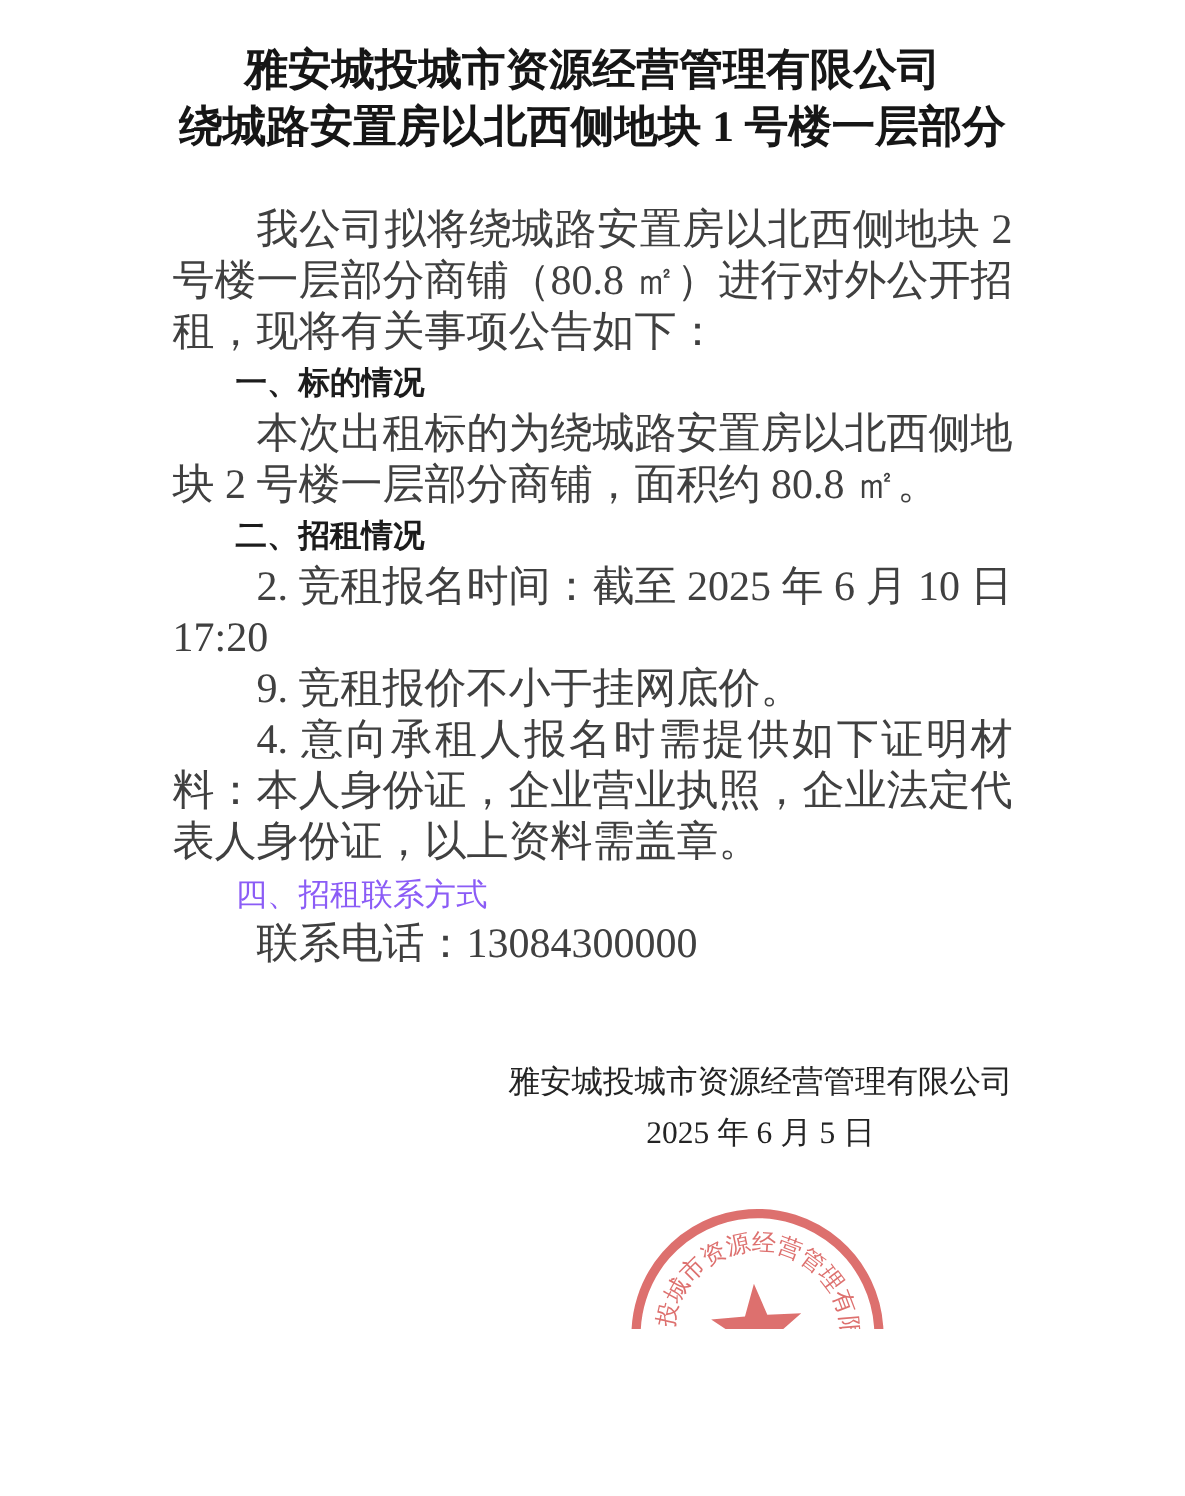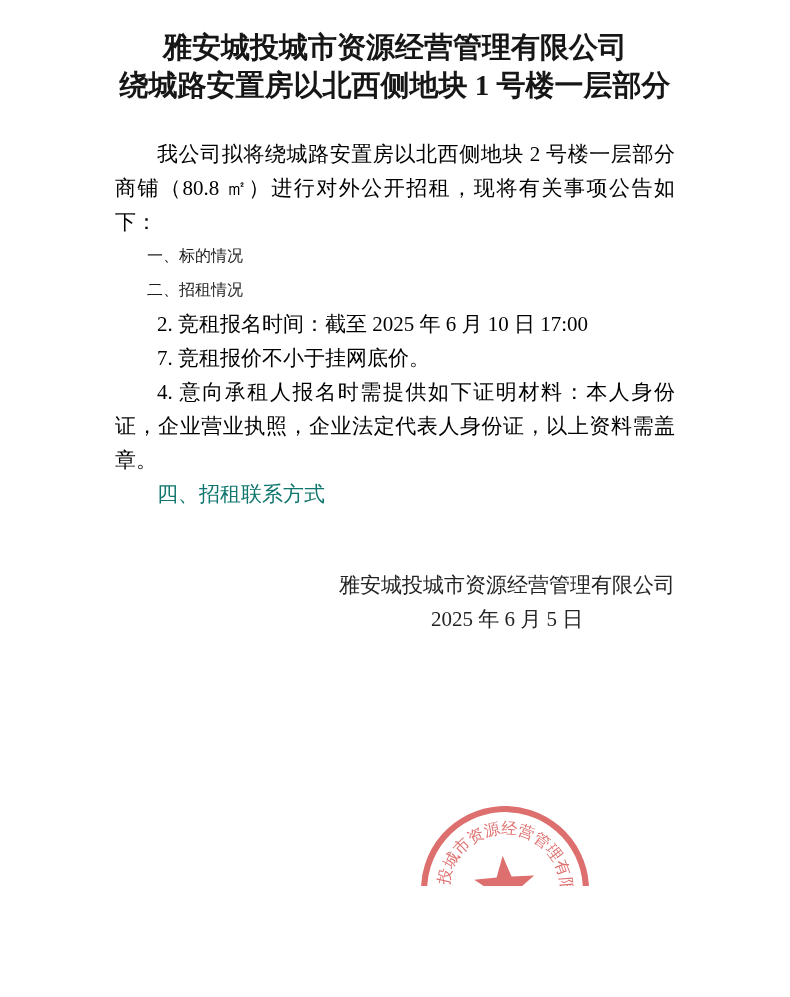--- a/index.html
+++ b/index.html
@@ -26,41 +26,41 @@
     text-align: center;
     font-weight: 700;
     font-size: 29px;
     line-height: 38px;
     color: #161616;
     margin: 0 0 33px 0;
     font-family: "Liberation Serif", "DejaVu Serif", serif;
   }
   .para {
     margin: 0;
-    font-size: 21px;
+    font-size: 28px;
     line-height: 34px;
     text-align: justify;
     text-indent: 2em;
-    color: #000000;
+    color: #404040;
   }
   .heading-hei {
     margin: 0;
     font-family: "Liberation Sans", "DejaVu Sans", sans-serif;
-    font-weight: 400;
-    font-size: 16px;
+    font-weight: 700;
+    font-size: 21px;
     line-height: 34px;
     text-indent: 2em;
     color: #1c1c1c;
   }
   .heading-song {
     margin: 0;
     font-size: 21px;
     line-height: 34px;
     text-indent: 2em;
-    color: #0f766e;
+    color: #8b5cf6;
     font-weight: 400;
   }
   .signature-block {
     margin-top: 57px;
     margin-left: auto;
     width: max-content;
     text-align: center;
   }
   .signature-company {
     font-size: 21px;
@@ -95,28 +95,30 @@
   <div class="content">
 
     <h1 class="title">
       <span>雅安城投城市资源经营管理有限公司</span><br>
       <span>绕城路安置房以北西侧地块 1 号楼一层部分</span><br>
     </h1>
 
     <p class="para">我公司拟将绕城路安置房以北西侧地块 2 号楼一层部分商铺（80.8 ㎡）进行对外公开招租，现将有关事项公告如下：</p>
 
     <p class="heading-hei">一、标的情况</p>
+    <p class="para">本次出租标的为绕城路安置房以北西侧地块 2 号楼一层部分商铺，面积约 80.8 ㎡。</p>
 
     <p class="heading-hei">二、招租情况</p>
 
-    <p class="para">2. 竞租报名时间：截至 2025 年 6 月 10 日 17:00</p>
-    <p class="para">7. 竞租报价不小于挂网底价。</p>
+    <p class="para">2. 竞租报名时间：截至 2025 年 6 月 10 日 17:20</p>
+    <p class="para">9. 竞租报价不小于挂网底价。</p>
     <p class="para">4. 意向承租人报名时需提供如下证明材料：本人身份证，企业营业执照，企业法定代表人身份证，以上资料需盖章。</p>
 
     <p class="heading-song">四、招租联系方式</p>
+    <p class="para">联系电话：13084300000</p>
 
     <div class="signature-block">
       <div class="signature-company">雅安城投城市资源经营管理有限公司</div>
       <div class="signature-date">2025 年 6 月 5 日</div>
     </div>
 
   </div>
 
   <svg class="seal" viewBox="0 0 200 200" xmlns="http://www.w3.org/2000/svg" aria-hidden="true">
     <defs>

